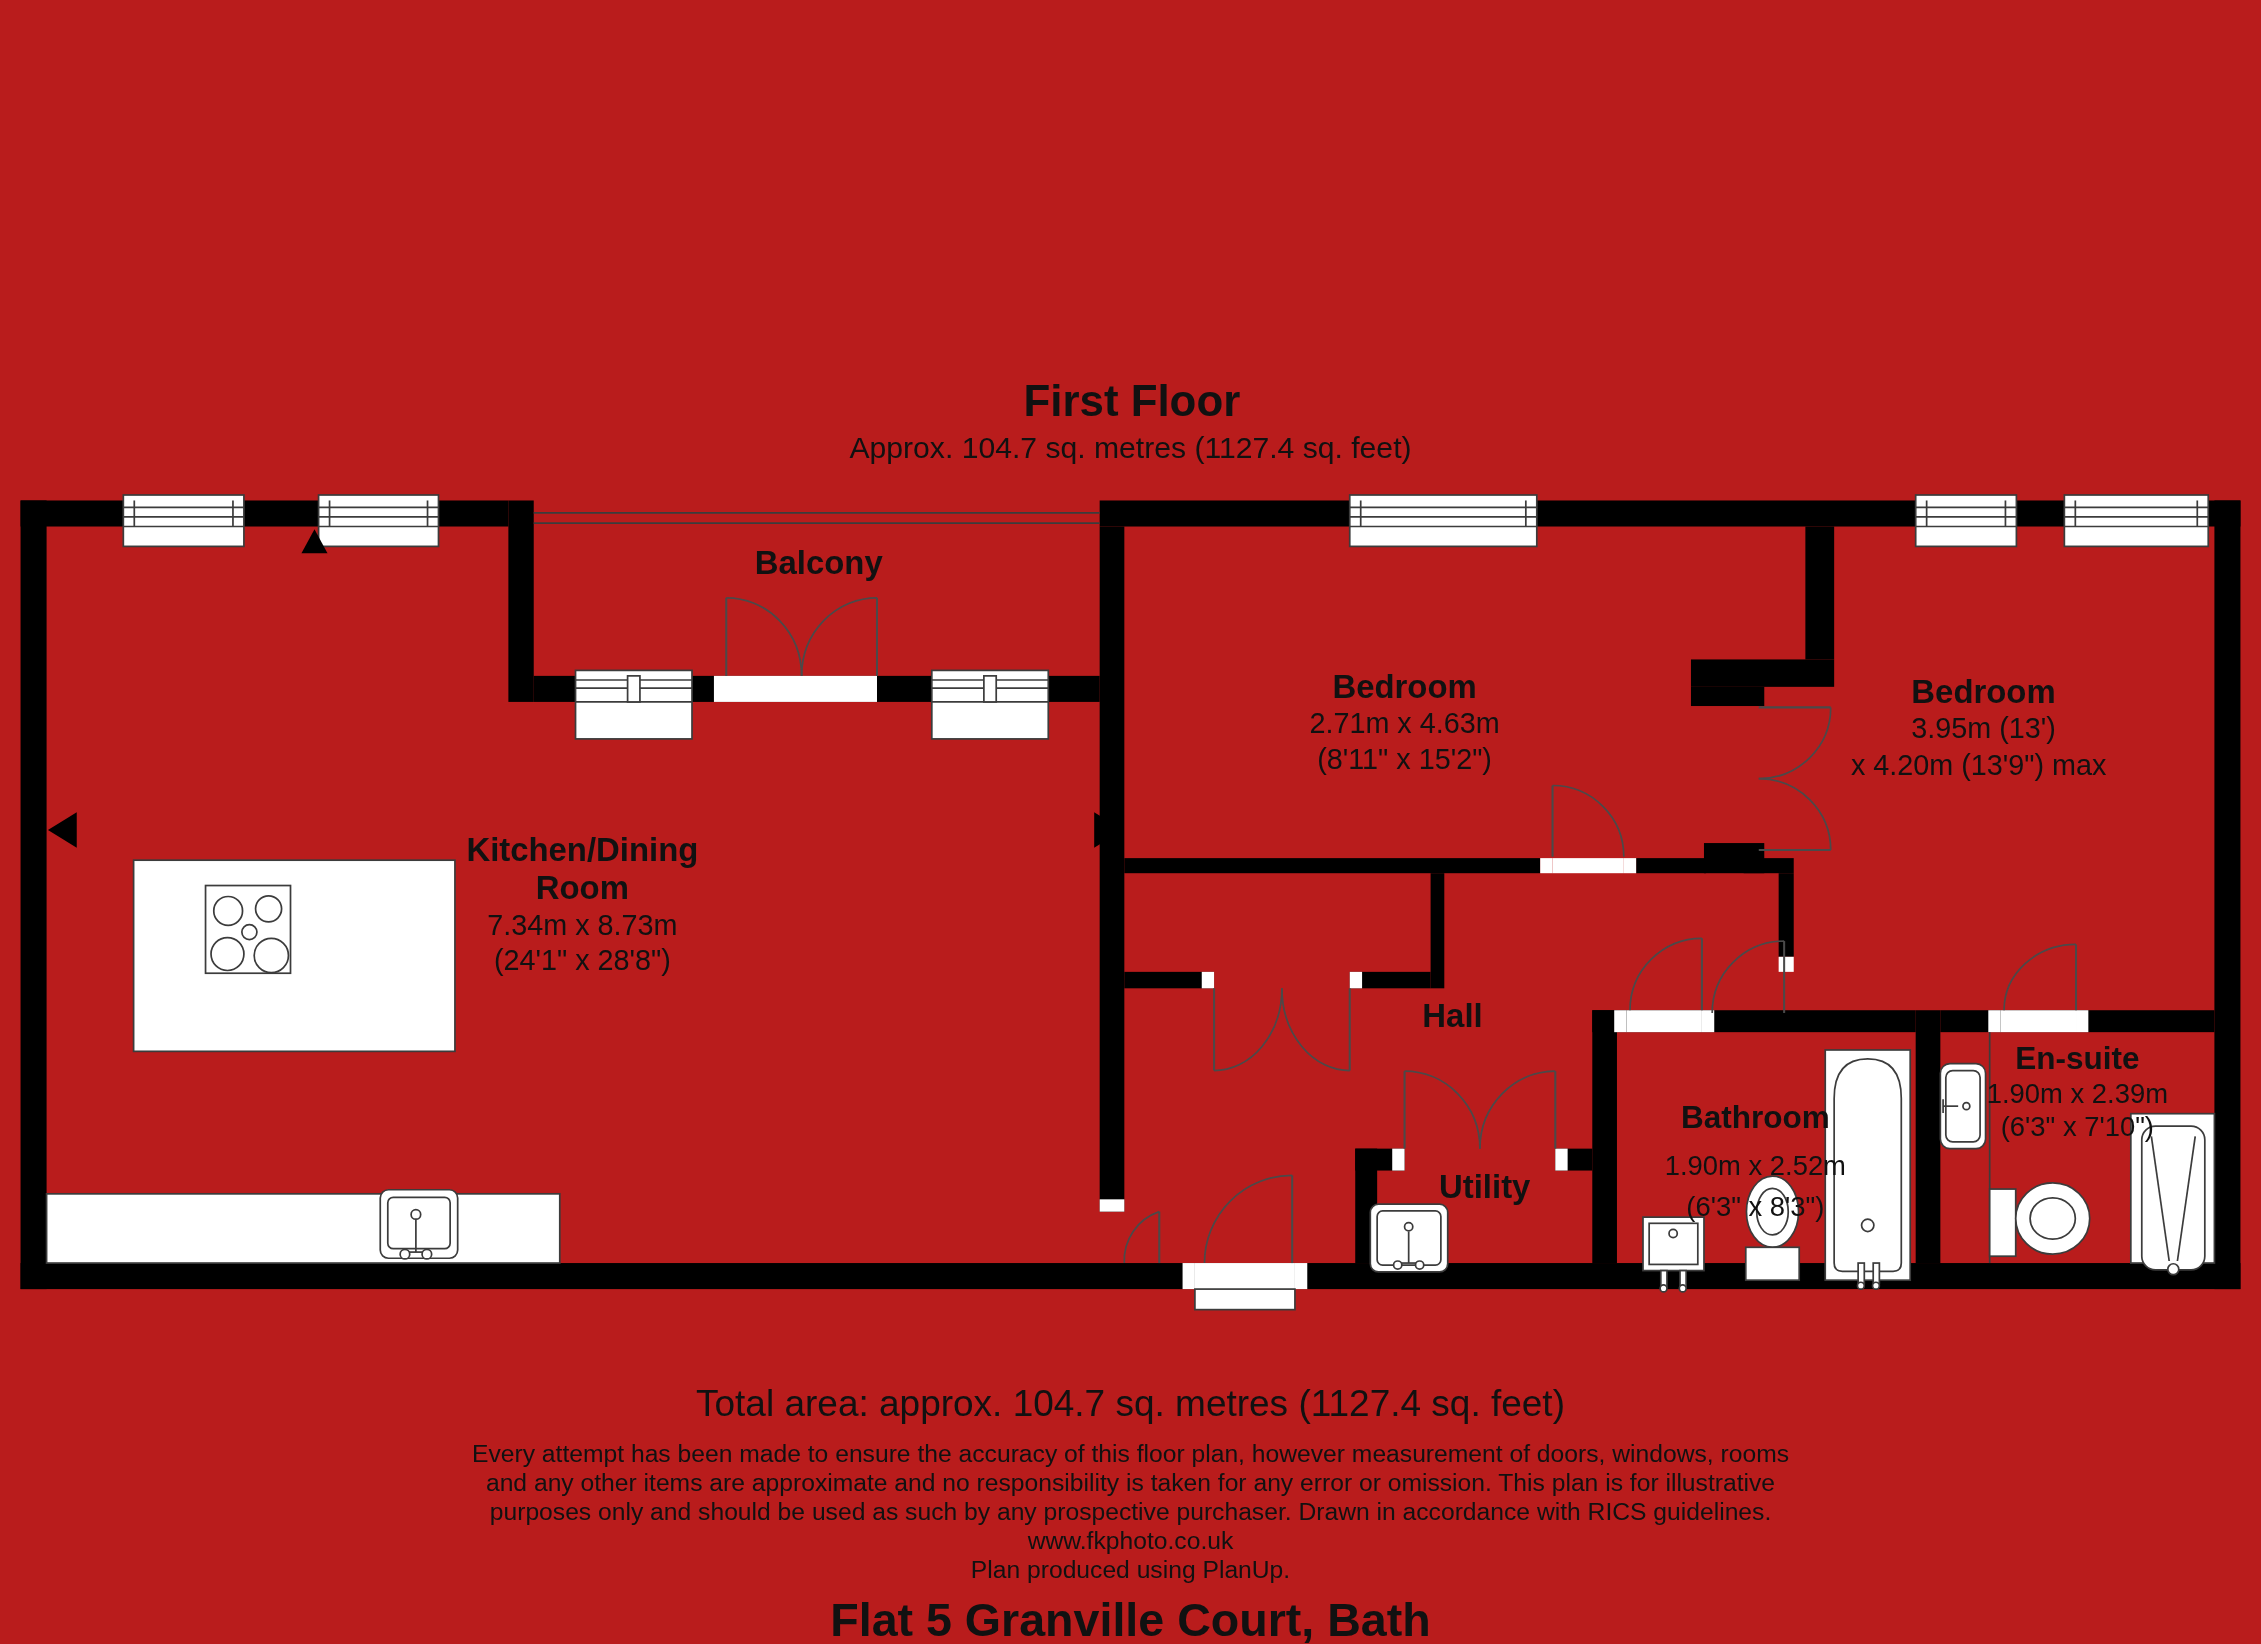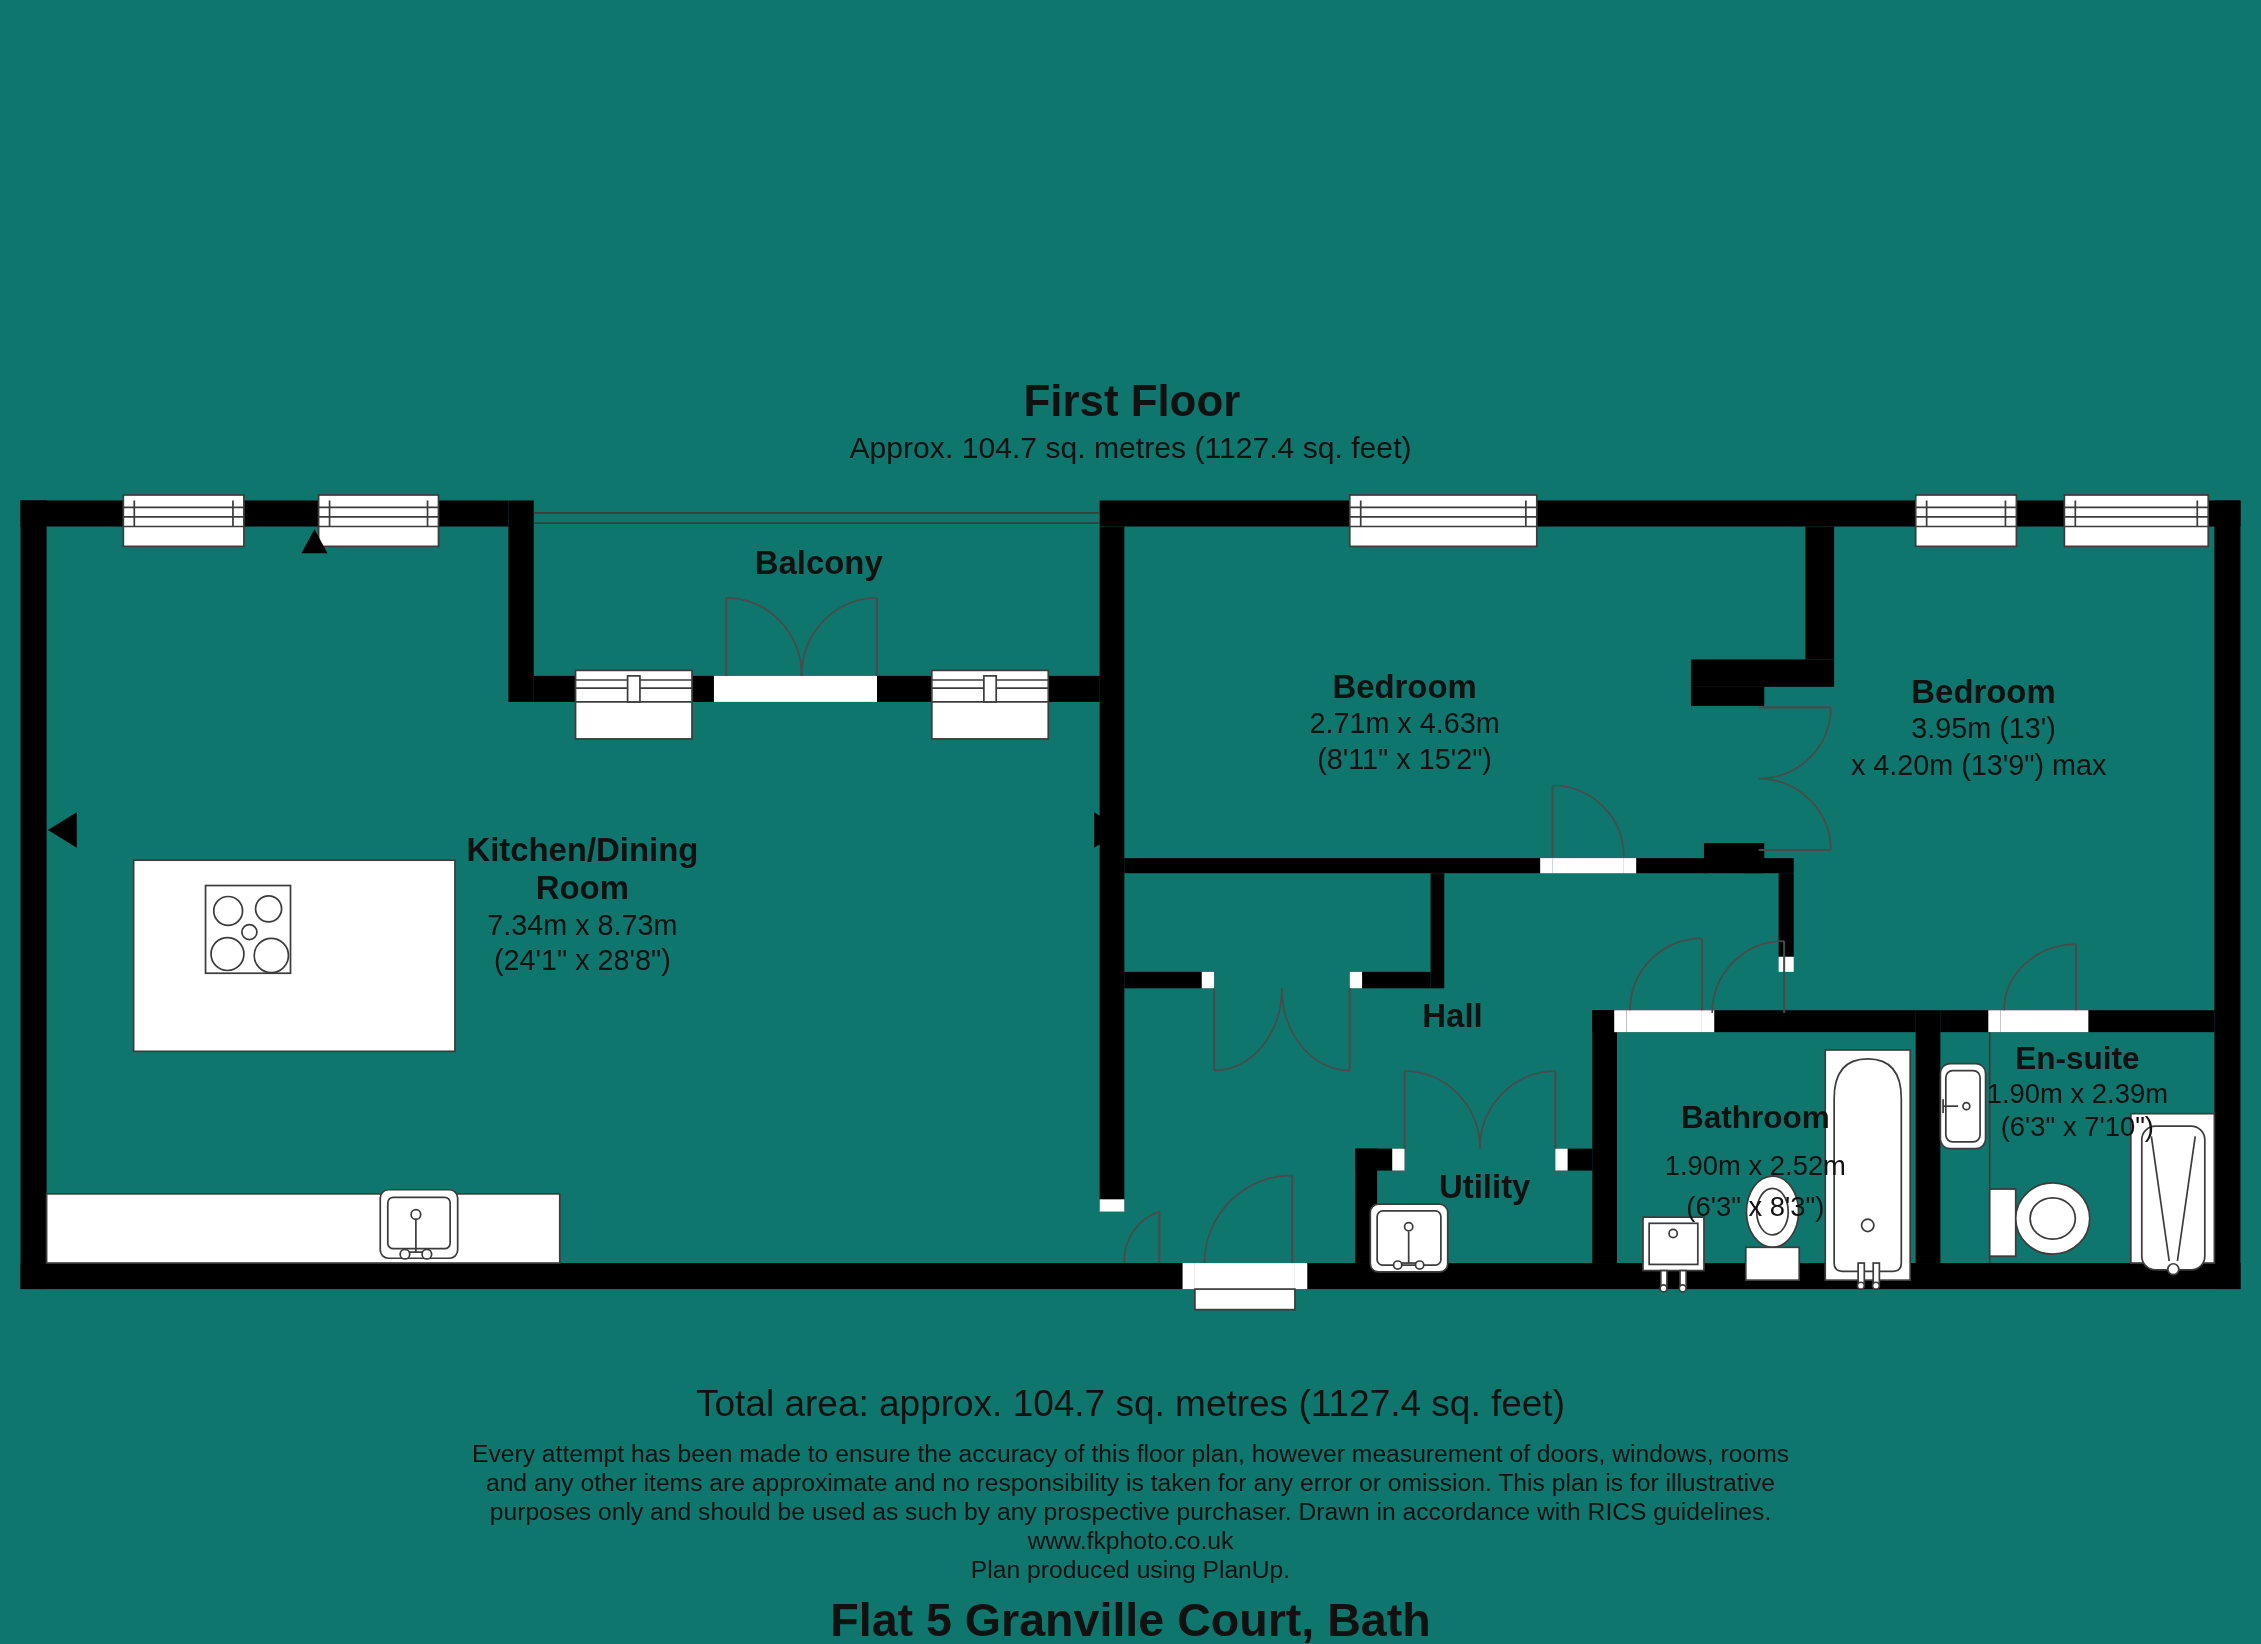--- a/index.html
+++ b/index.html
@@ -1,16 +1,16 @@
 <!DOCTYPE html>
 <html style="font-size:11px"><head>
 <meta charset="utf-8">
 <style>
   html,body{margin:0;padding:0;background:#ffffff;}
-  .page{position:relative;width:2261px;height:1645px;background:#0f766e;overflow:hidden;
+  .page{position:relative;width:2261px;height:1645px;background:#b91c1c;overflow:hidden;
         font-family:"Liberation Sans", sans-serif;}
   svg{position:absolute;left:0;top:0;}
   .wall{fill:#000000;stroke:none;}
   .jamb{fill:#ffffff;stroke:none;}
   .thin{fill:none;stroke:#3c3c3c;stroke-width:2.5;}
   .thin2{fill:#ffffff;stroke:#3c3c3c;stroke-width:2.5;}
   .arc{fill:none;stroke:#4a4a4a;stroke-width:2.5;}
   .leaf{fill:none;stroke:#4a4a4a;stroke-width:3;}
   .fx{fill:#ffffff;stroke:#3c3c3c;stroke-width:2.5;}
   .tri{fill:#000000;stroke:none;}

